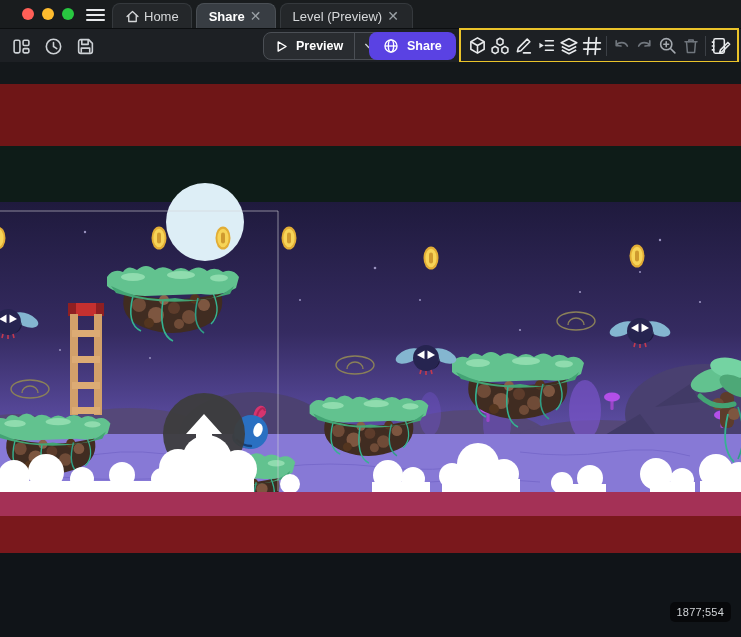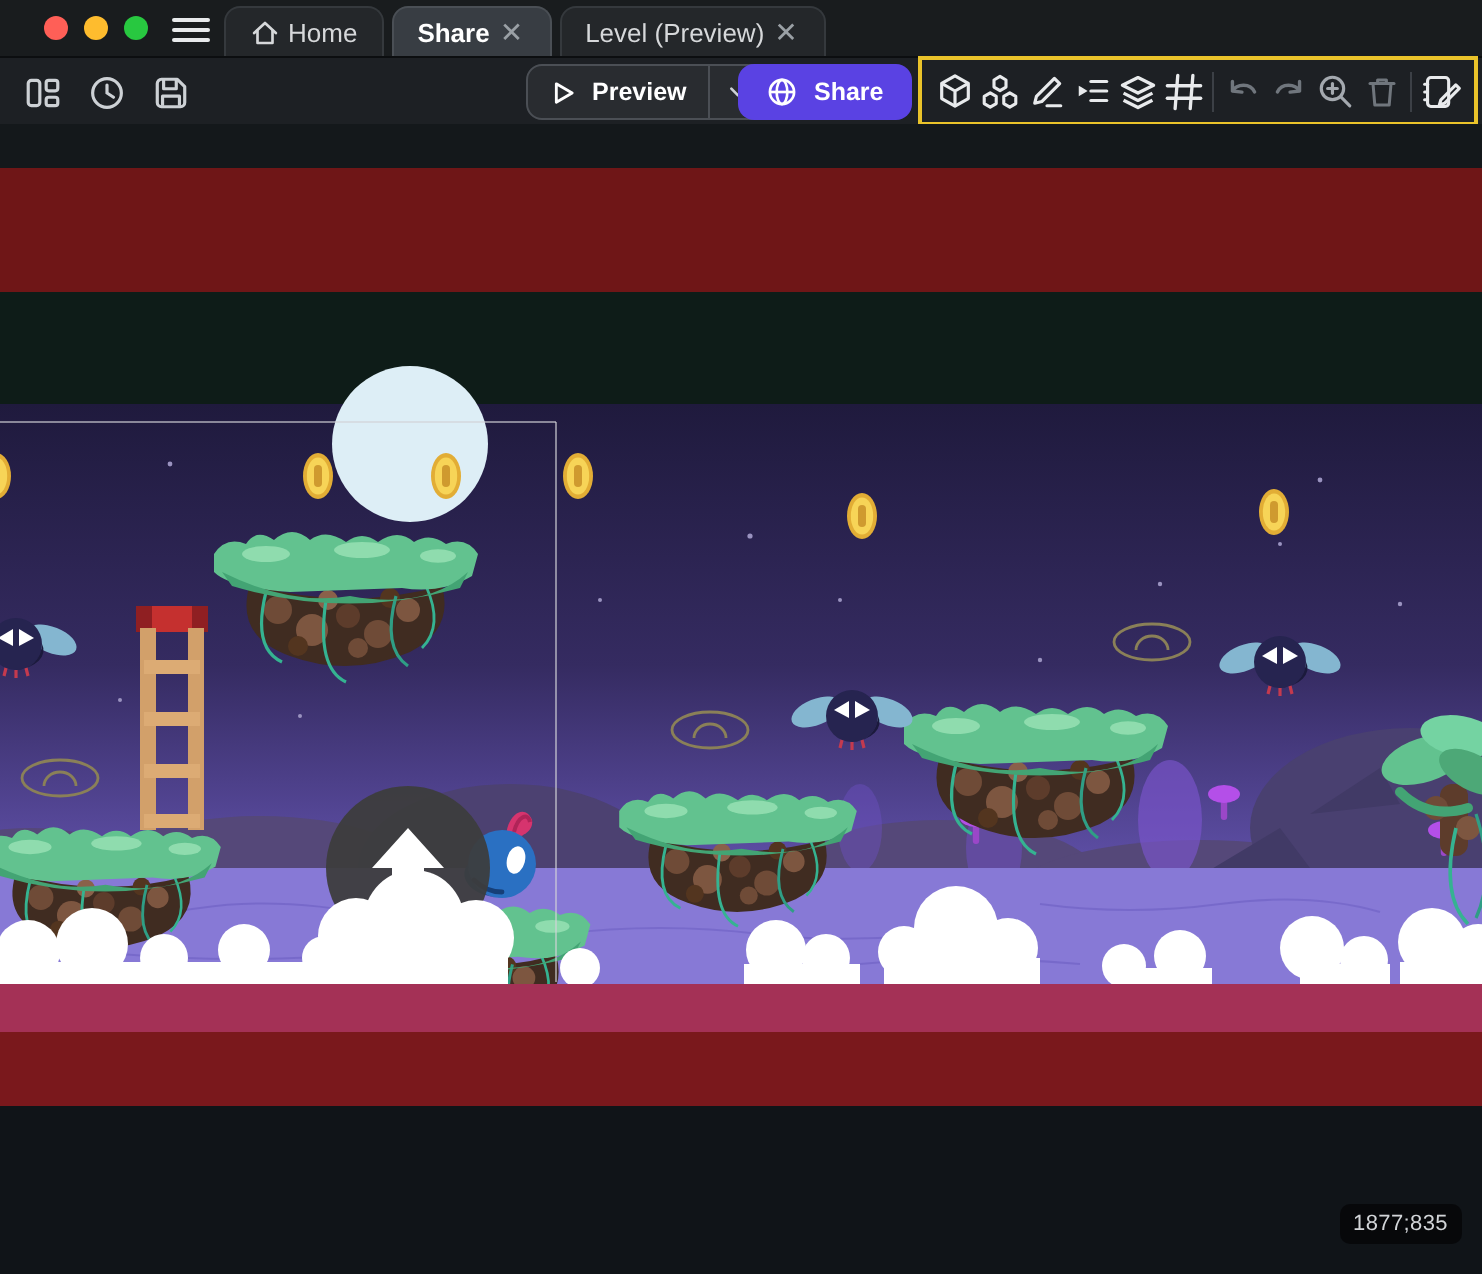--- a/index.html
+++ b/index.html
@@ -458,16 +458,16 @@
 
       <rect x="0" y="430" width="741" height="24" fill="#a43156"></rect>
       <rect x="0" y="454" width="741" height="37" fill="#7a181c"></rect>
 
       <g stroke="rgba(210,210,215,0.6)" stroke-width="1">
         <line x1="0" y1="149" x2="278" y2="149"></line>
         <line x1="278" y1="149" x2="278" y2="429"></line>
       </g>
     </svg>
 
-    <div class="coord-badge">1877;835</div>
+    <div class="coord-badge">1877;554</div>
   </div>
 
 </div>
 
 </body></html>

